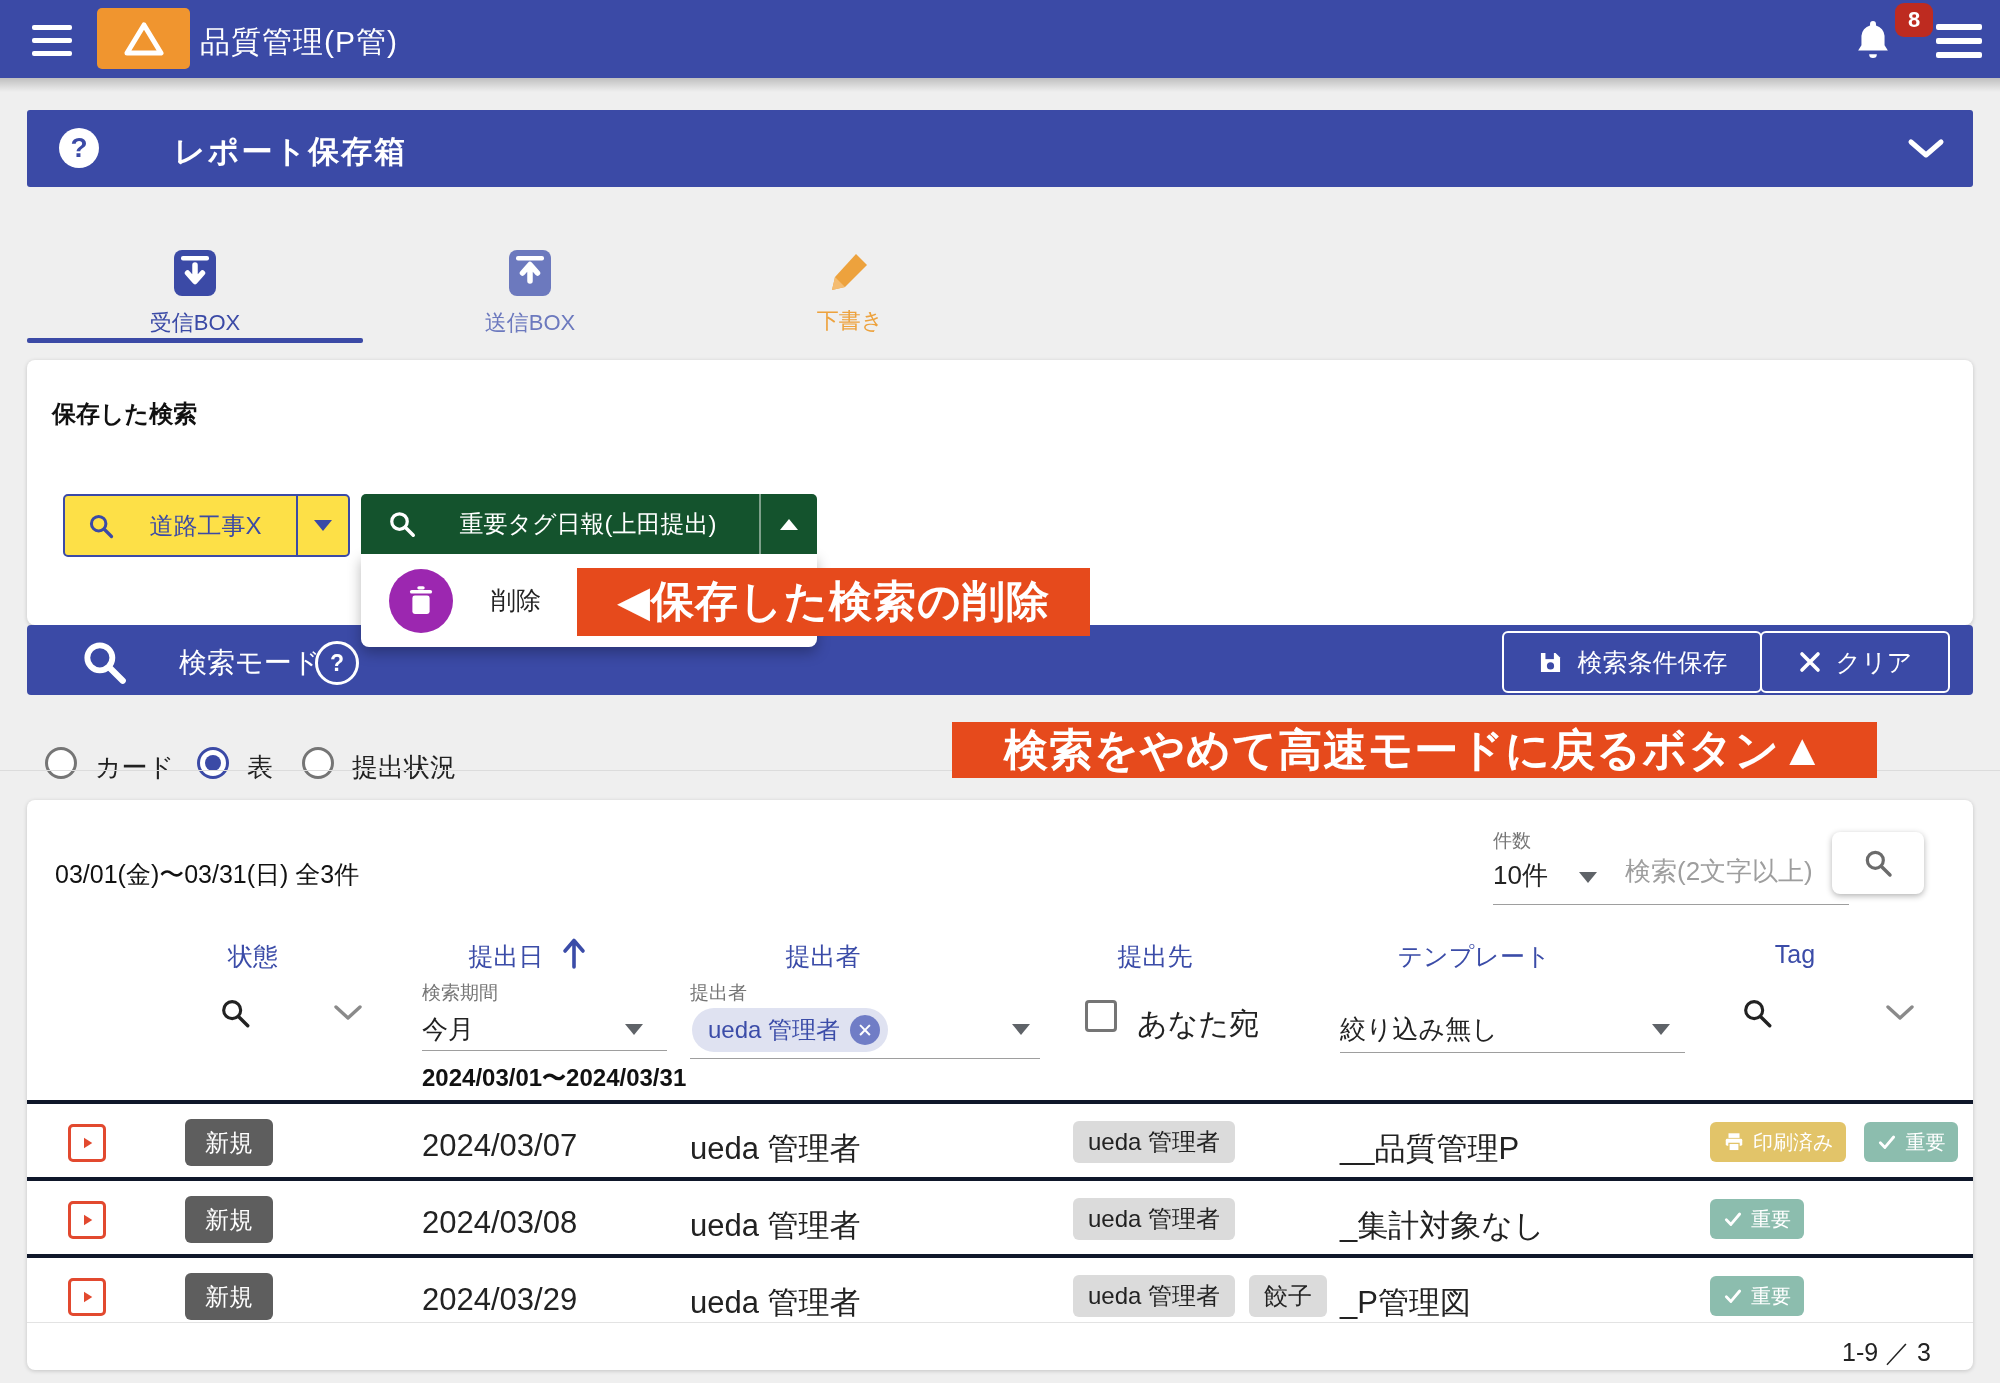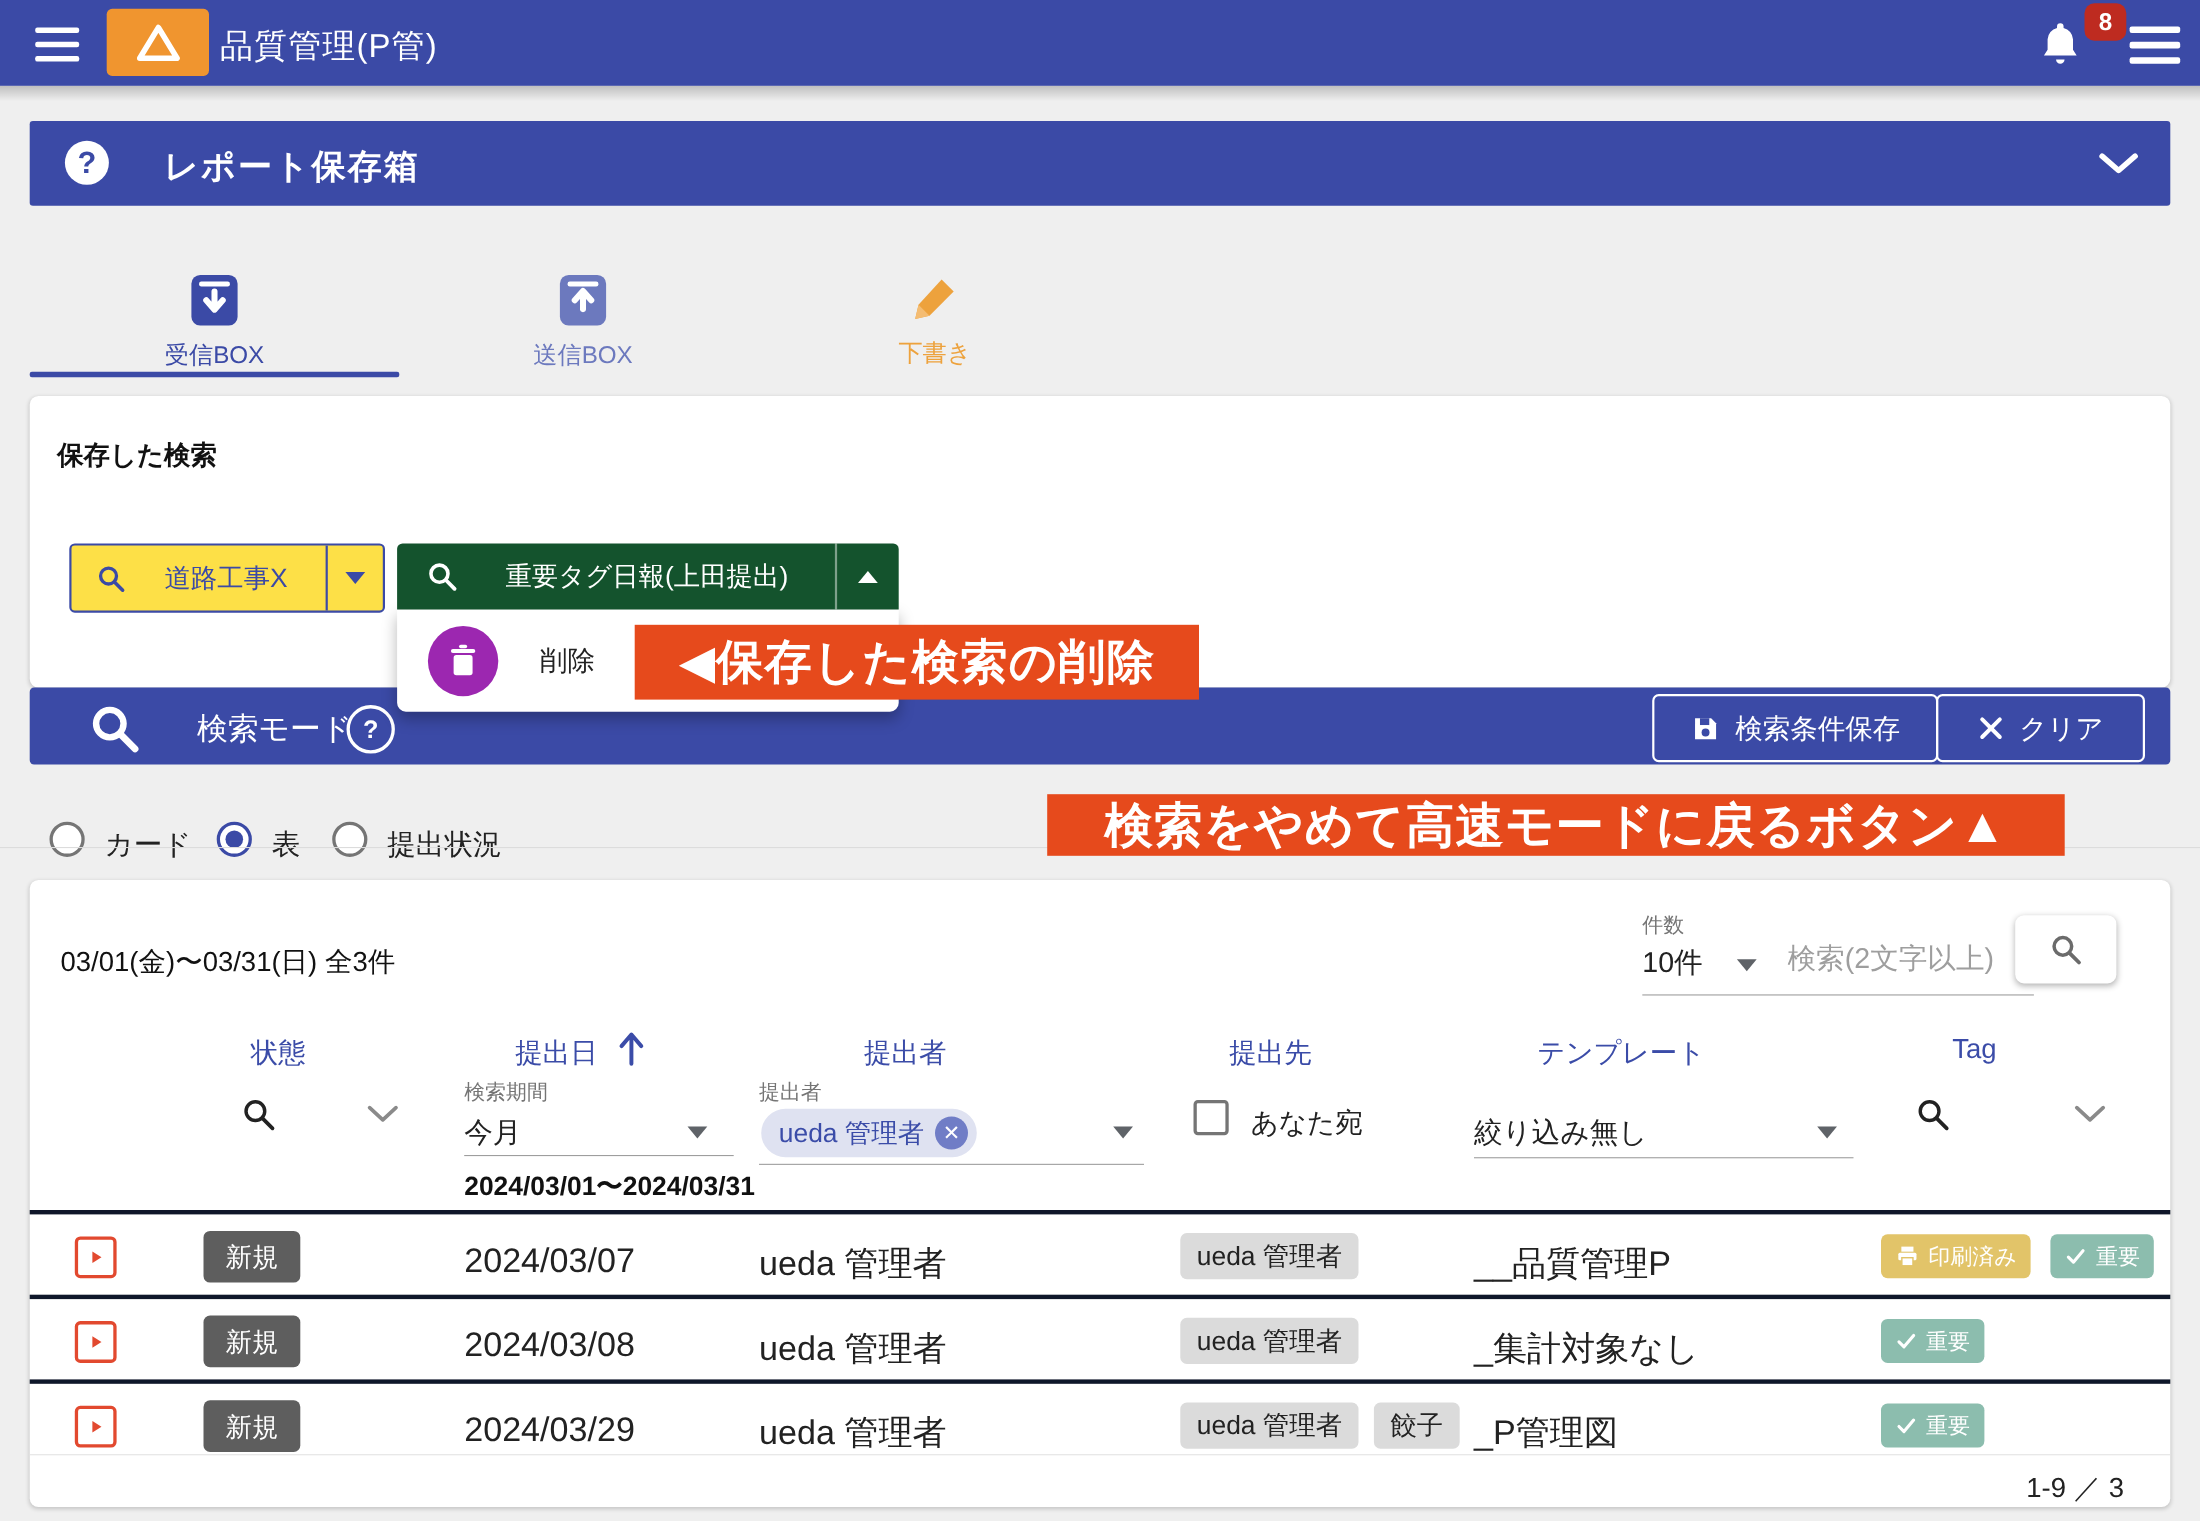--- a/index.html
+++ b/index.html
@@ -15,21 +15,21 @@
   .hamburger span{display:block;background:#fff;border-radius:2px;}
   .logo{background:#F0952F;border-radius:5px;display:flex;align-items:center;justify-content:center;}
   .app-title{color:#fff;font-size:30px;letter-spacing:1px;}
   .notif-badge{background:#BE2B20;color:#fff;border-radius:9px;font-size:22px;font-weight:700;
       display:flex;align-items:center;justify-content:center;}
 
   
   .banner{left:27px;top:110px;width:1946px;height:77px;background:#3B4AA6;border-radius:3px;z-index:2;}
   .help-filled{width:40px;height:40px;border-radius:50%;background:#fff;color:#3B4AA6;
       font-size:28px;font-weight:800;display:flex;align-items:center;justify-content:center;}
-  .banner-title{color:#fff;font-size:31px;font-weight:700;letter-spacing:2px;}
+  .banner-title{color:#fff;font-size:31px;font-weight:700;letter-spacing:2px;margin-left:25px;}
 
   
   .tab{display:flex;flex-direction:column;align-items:center;gap:10px;}
   .tab-label{font-size:22px;font-weight:500;}
   .tab-underline{background:#3B4AA6;height:5px;border-radius:2px;}
 
   
   .card{background:#fff;border-radius:8px;box-shadow:0 1px 4px rgba(0,0,0,.18);}
   .saved-heading{font-size:24px;font-weight:700;color:#111;}
   .sbtn{display:flex;align-items:center;border-radius:5px;}
@@ -68,21 +68,21 @@
       font-family:"Liberation Sans","DejaVu Sans",sans-serif;}
   .search-input::placeholder{color:#9E9E9E;}
   .search-fab{background:#fff;border-radius:8px;box-shadow:0 2px 6px rgba(0,0,0,.3);
       display:flex;align-items:center;justify-content:center;}
   .col-head{font-size:25px;color:#3B4CA8;transform:translateX(-50%);white-space:nowrap;}
   .chip-blue{background:#DFE2F1;color:#3B4CA8;border-radius:22px;height:44px;display:inline-flex;
       align-items:center;gap:10px;padding:0 8px 0 16px;font-size:24px;}
   .x-circle{width:30px;height:30px;border-radius:50%;background:#707DC6;color:#fff;font-size:19px;
       font-weight:700;display:flex;align-items:center;justify-content:center;}
   .checkbox{width:32px;height:32px;border:3px solid #757575;border-radius:4px;background:#fff;box-sizing:border-box;}
-  .filter-text{font-size:25px;color:#222;white-space:nowrap;}
+  .filter-text{font-size:30px;color:#222;white-space:nowrap;}
   .row{position:absolute;left:0;width:1946px;height:77px;border-top:4px solid #0f172a;text-align:center;}
   .expand{width:38px;height:38px;border:3px solid #E2492F;border-radius:5px;box-sizing:border-box;
       display:flex;align-items:center;justify-content:center;}
   .status-badge{width:88px;height:47px;background:#5E5E5E;border-radius:6px;color:#fff;font-size:24px;
       display:flex;align-items:center;justify-content:center;}
   .cell{font-size:31px;color:#222;white-space:nowrap;}
   .chip-gray{background:#DBDBDB;border-radius:6px;height:42px;display:inline-flex;align-items:center;
       padding:0 15px;font-size:24px;color:#222;}
   .tagbadge{height:40px;border-radius:6px;display:inline-flex;align-items:center;gap:8px;
       padding:0 13px;color:#fff;font-size:20px;white-space:nowrap;}

